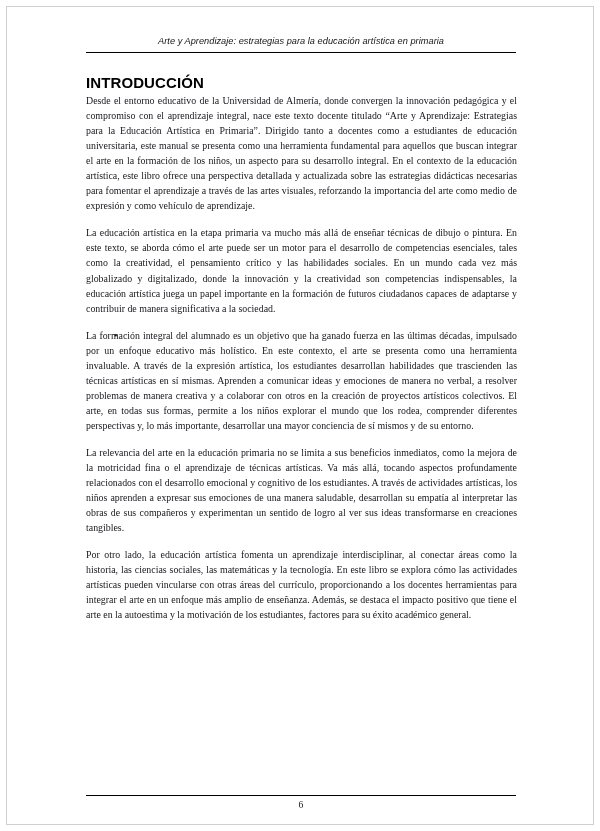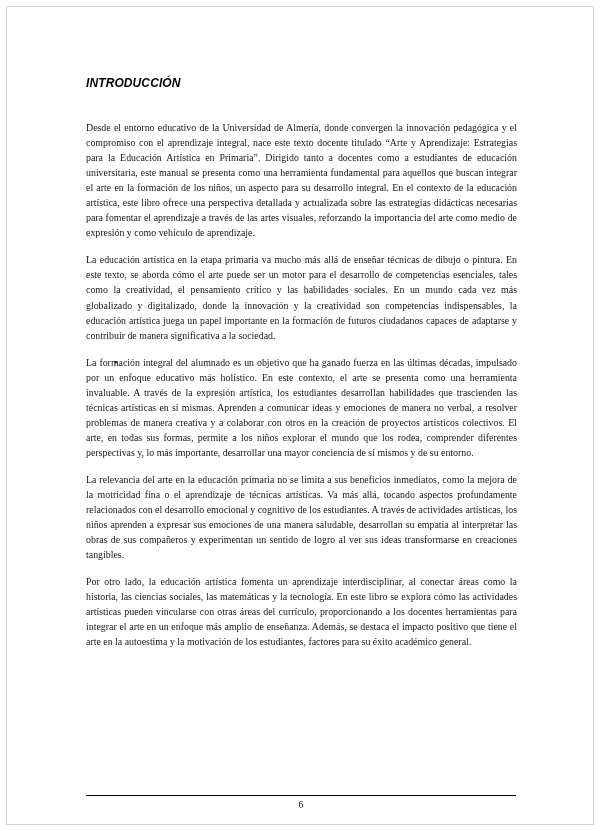--- a/index.html
+++ b/index.html
@@ -49,32 +49,31 @@
     margin-top: 4px;
   }
 
   
   .section-title {
     position: absolute;
     left: 79px;
     top: 69px;
     font-family: "Liberation Sans", sans-serif;
     font-weight: bold;
-    font-size: 12px;
+    font-size: 15px;
     line-height: 14px;
     color: #000000;
     letter-spacing: 0.1px;
-    font-style: italic;
   }
 
   
   .body-col {
     position: absolute;
     left: 79px;
-    top: 113px;
+    top: 86px;
     width: 431px;
   }
   p.para {
     margin: 0 0 12px 0;
     font-family: "Liberation Serif", serif;
     font-size: 9.9px;
     line-height: 15.05px;
     text-align: justify;
     text-justify: inter-word;
     color: #17171c;
@@ -120,20 +119,24 @@
     font-size: 9.6px;
     line-height: 12px;
     color: #17171c;
   }
 </style>
 </head>
 <body>
 
 <div class="page">
 
+  <div class="header-area">
+    <div class="header-text">Arte y Aprendizaje: estrategias para la educación artística en primaria</div>
+    <div class="rule"></div>
+  </div>
 
   <div class="section-title">INTRODUCCIÓN</div>
 
   <div class="body-col">
 
     <p class="para">Desde el entorno educativo de la Universidad de Almería, donde convergen la innovación pedagógica y el compromiso con el aprendizaje integral, nace este texto docente titulado “Arte y Aprendizaje: Estrategias para la Educación Artística en Primaria”. Dirigido tanto a docentes como a estudiantes de educación universitaria, este manual se presenta como una herramienta fundamental para aquellos que buscan integrar el arte en la formación de los niños, un aspecto para su desarrollo integral. En el contexto de la educación artística, este libro ofrece una perspectiva detallada y actualizada sobre las estrategias didácticas necesarias para fomentar el aprendizaje a través de las artes visuales, reforzando la importancia del arte como medio de expresión y como vehículo de aprendizaje.</p>
 
     <p class="para">La educación artística en la etapa primaria va mucho más allá de enseñar técnicas de dibujo o pintura. En este texto, se aborda cómo el arte puede ser un motor para el desarrollo de competencias esenciales, tales como la creatividad, el pensamiento crítico y las habilidades sociales. En un mundo cada vez más globalizado y digitalizado, donde la innovación y la creatividad son competencias indispensables, la educación artística juega un papel importante en la formación de futuros ciudadanos capaces de adaptarse y contribuir de manera significativa a la sociedad.</p>
 
     <div class="bullet-item">

